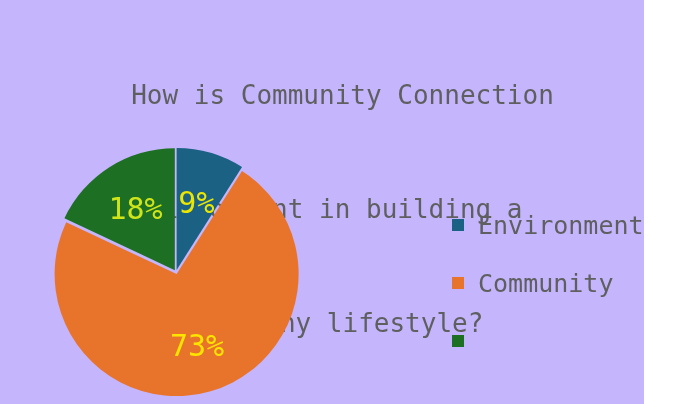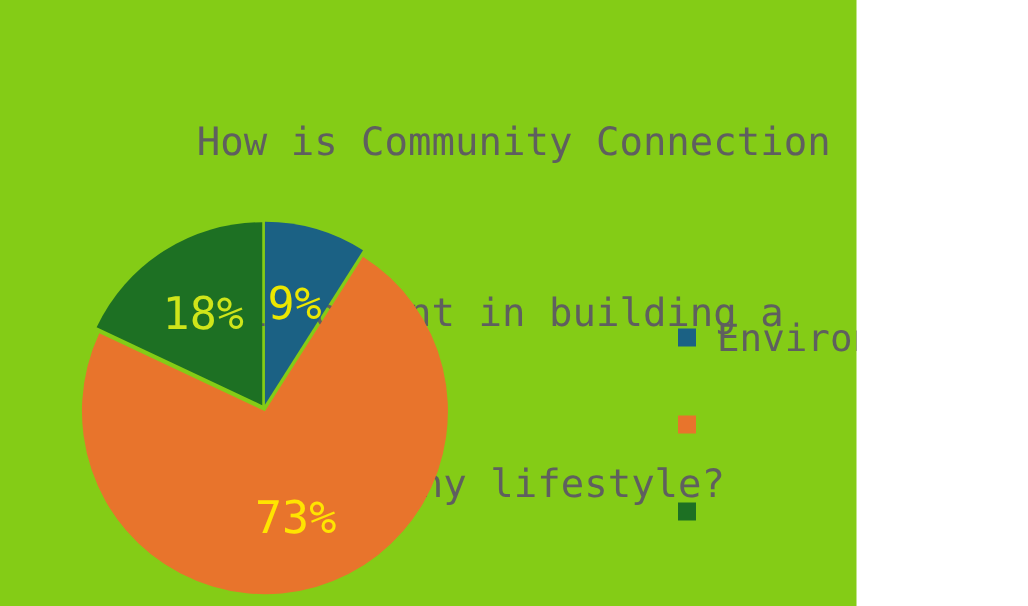--- a/index.html
+++ b/index.html
@@ -2,23 +2,23 @@
 <html><head>
 <meta charset="utf-8">
 <style>
   html, body {
     margin: 0;
     padding: 0;
     background: #ffffff;
   }
   #page {
     position: relative;
-    width: 571px;
+    width: 644px;
     height: 404px;
-    background: #84cc16;
+    background: #c4b5fd;
     overflow: hidden;
     font-family: "DejaVu Sans Mono", "Liberation Mono", monospace;
   }
 
   
   #chart-title {
     position: absolute;
     left: 0;
     top: 0;
     width: 685px;
@@ -105,20 +105,21 @@
 
   <div id="legend">
 
     <div class="legend-row">
       <span class="legend-swatch" style="background:#1b6184"></span>
       <span class="legend-label">Environment</span>
     </div>
 
     <div class="legend-row">
       <span class="legend-swatch" style="background:#e8742c"></span>
+      <span class="legend-label">Community</span>
     </div>
 
     <div class="legend-row">
       <span class="legend-swatch" style="background:#1d7023"></span>
     </div>
 
   </div>
 
 </div>
 

